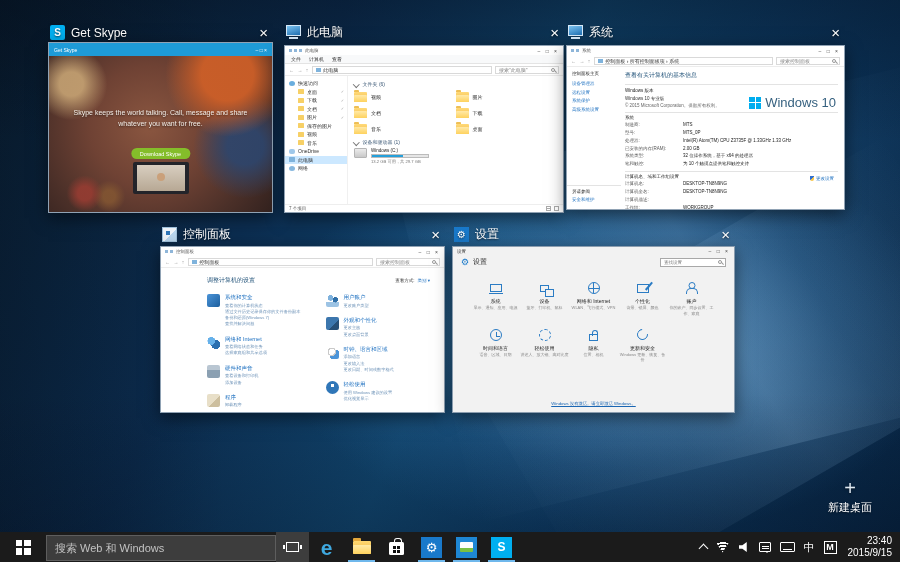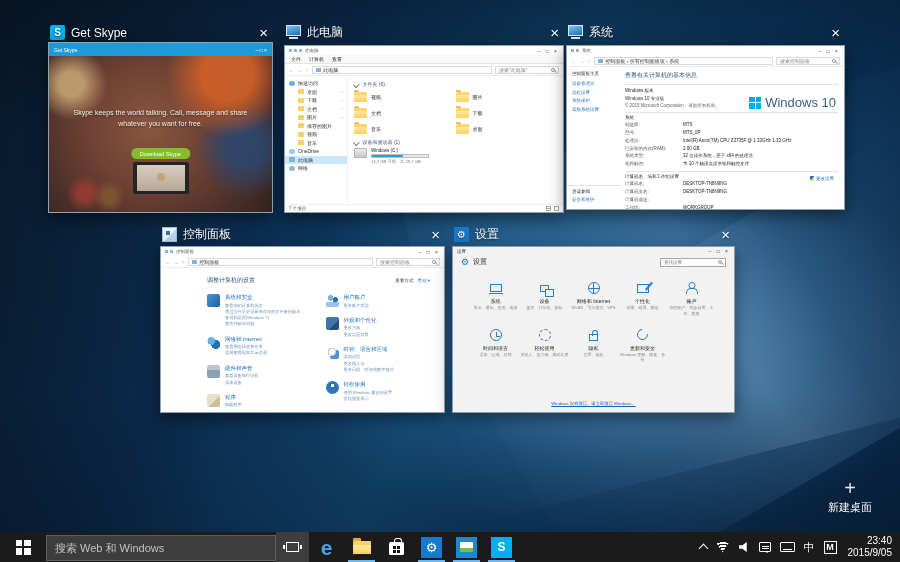--- a/index.html
+++ b/index.html
@@ -746,16 +746,16 @@
   <div class="tray">
     <span class="tr-chev"></span>
     <span class="tr-wifi"></span>
     <span class="tr-vol"></span>
     <span class="tr-ac"></span>
     <span class="tr-kb"></span>
     <span class="tr-ime">中</span>
     <span class="tr-imem">M</span>
     <div class="tr-clock">
       <div>23:40</div>
-      <div>2015/9/05</div>
+      <div>2015/9/15</div>
     </div>
   </div>
 </div>
 
 </body></html>

